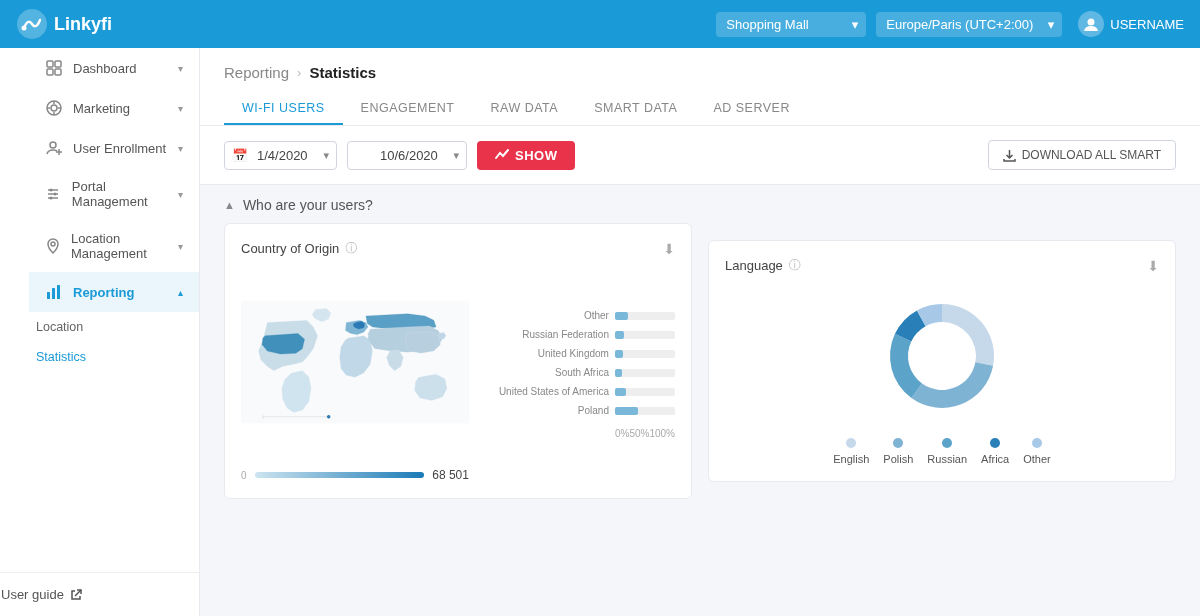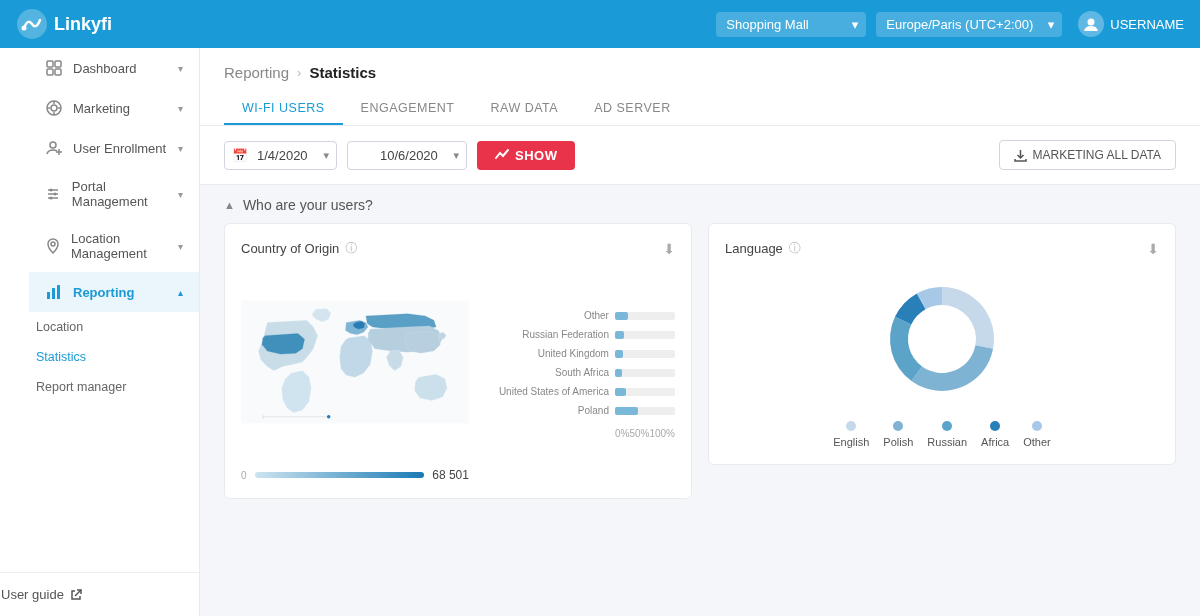--- a/index.html
+++ b/index.html
@@ -173,21 +173,21 @@
       padding: 12px 0 10px 0;
       font-size: 14px;
       font-weight: 500;
       color: #555;
       cursor: pointer;
     }
     .section-toggle { color: #888; font-size: 11px; }
 
     
     .charts-row {
-      display: flex; gap: 16px; align-items: flex-start;
+      display: flex; gap: 16px; align-items: center;
     }
     .chart-card {
       background: white;
       border-radius: 6px;
       border: 1px solid #e8eaf0;
       padding: 16px;
       flex: 1;
     }
     .chart-card-lang {
       width: 220px;
@@ -351,21 +351,20 @@
           </svg>
         </div>
         <span style="color:#1a9ad7;font-weight:600;">Reporting</span>
       </div>
       <span class="sidebar-chevron" style="color:#1a9ad7;">▴</span>
     </div>
 
     <div class="sidebar-sub">
       <div class="sidebar-sub-item">Location</div>
       <div class="sidebar-sub-item active">Statistics</div>
-      <div class="sidebar-sub-item">Report manager</div>
     </div>
 
     <div class="sidebar-bottom">
       <div class="sidebar-userguide">
         <span>User guide</span>
         <svg width="12" height="12" viewBox="0 0 12 12" fill="none" stroke="#555" stroke-width="1.5">
           <path d="M5 2H2v8h8V7"></path>
             <path d="M7 1h4v4"></path>
             <line x1="11" y1="1" x2="5" y2="7"></line>
         </svg>
@@ -378,20 +377,21 @@
     <div class="content-header">
       <div class="breadcrumb">
         <span style="color:#888;">Reporting</span>
         <span class="breadcrumb-sep">›</span>
         <span class="breadcrumb-current">Statistics</span>
       </div>
       <div class="tabs">
         <div class="tab active">WI-FI USERS</div>
         <div class="tab">ENGAGEMENT</div>
         <div class="tab">RAW DATA</div>
+        <div class="tab">SMART DATA</div>
         <div class="tab">AD SERVER</div>
       </div>
     </div>
 
     <div class="toolbar">
       <div class="date-select-wrap">
         <span class="date-icon">📅</span>
         <select class="date-select">
           <option>1/4/2020</option>
         </select>
@@ -406,21 +406,21 @@
           <polyline points="1,10 5,5 8,8 13,2" stroke="white" stroke-width="2" fill="none" stroke-linecap="round"></polyline>
         </svg>
         <span>SHOW</span>
       </button>
       <div class="toolbar-spacer"></div>
       <button class="btn-download">
         <svg width="13" height="13" viewBox="0 0 13 13" fill="none" stroke="#555" stroke-width="1.5">
           <path d="M6.5 1v8M3.5 6l3 3 3-3"></path>
             <path d="M1 10v2h11v-2"></path>
         </svg>
-        <span>MARKETING ALL DATA</span>
+        <span>DOWNLOAD ALL SMART</span>
       </button>
     </div>
 
     <div class="section">
       <div class="section-header">
         <span class="section-toggle">▲</span>
         <span>Who are your users?</span>
       </div>
 
       <div class="charts-row">

